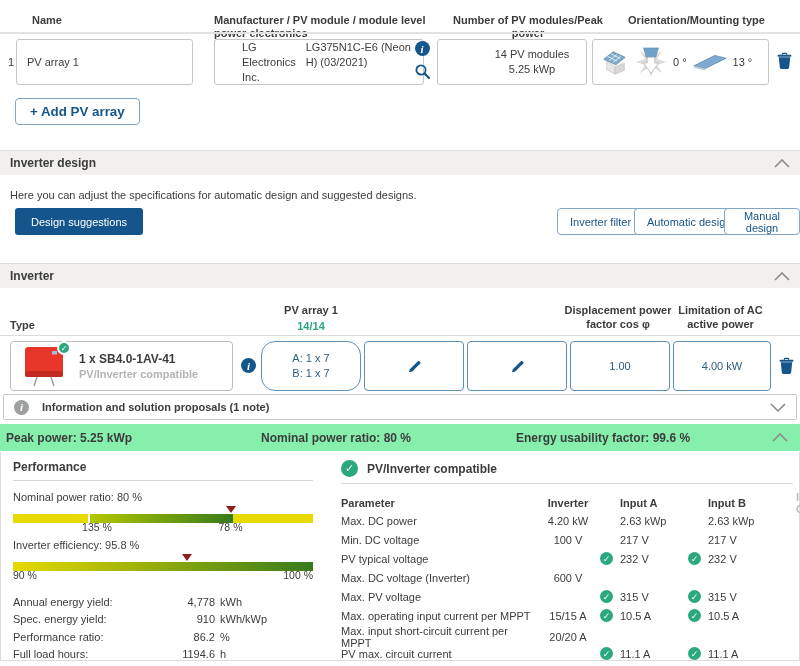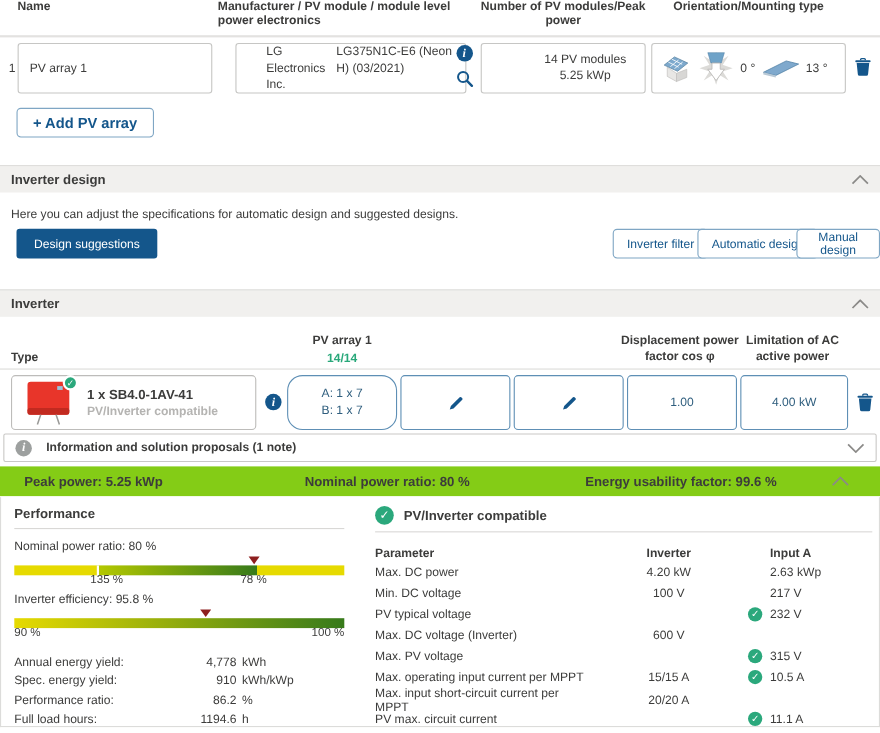--- a/index.html
+++ b/index.html
@@ -1,21 +1,21 @@
 <!DOCTYPE html>
 <html><head>
 <meta charset="utf-8">
 <style>
   * { margin:0; padding:0; box-sizing:border-box; }
   html,body { width:800px; height:666px; background:#fff; overflow:hidden;
     font-family:"Liberation Sans","DejaVu Sans",sans-serif; font-size:11px; color:#3c3c3b; }
   #page { position:relative; width:800px; height:666px; }
 
   
-  .col-label { position:absolute; top:0; font-weight:bold; color:#3c3c3b; line-height:13px; }
+  .col-label { position:absolute; top:14px; font-weight:bold; color:#3c3c3b; line-height:13px;margin-left:16px; }
   #hdr-divider { position:absolute; top:32px; left:0; width:800px; height:2px; background:#e3e2e0; }
   .box { position:absolute; top:39px; height:46px; background:#fff; border:1px solid #c6c6c4; border-radius:3px; display:flex; align-items:center;padding-left:40px; }
   #row-index { position:absolute; top:56px; left:8px; }
   #name-box   { left:16px;  width:177px; padding-left:10px; }
   #manu-box   { left:214px; width:210px; padding-left:27px; flex-direction:row; align-items:flex-start; justify-content:center; line-height:15px; }
   #icons-col  { position:absolute; left:412px; top:41px; width:20px; display:flex; flex-direction:column; gap:7px; align-items:center; }
   #modules-box{ left:437px; width:150px; flex-direction:column; justify-content:center; line-height:15px; text-align:center; }
   #orient-box { left:592px; width:177px; padding:0 8px; gap:6px; }
   .deg { white-space:nowrap; }
   #trash-1 { position:absolute; left:776px; top:52px; }
@@ -60,22 +60,22 @@
   #pencil-box-2 { left:467px; width:100px; }
   #cos-box { left:570px; width:100px; }
   #ac-box  { left:673px; width:98px; }
   #trash-2 { position:absolute; left:778px; top:357px; }
 
   
   #info-row { position:absolute; left:3px; right:3px; top:394px; height:26px; border:1px solid #c9c8c6; border-radius:2px;
     display:flex; align-items:center; padding:0 10px; gap:13px; cursor:pointer; background:#fff; }
   #info-row .lbl { font-weight:bold; }
   #info-row .chev { margin-left:auto; }
-  #summary-bar { position:absolute; left:0; top:424px; width:800px; height:27px; background:#84cc16;
-    display:grid; grid-template-columns:255px 255px 1fr 22px; align-items:center; padding:0 22px; font-weight:bold; font-size:12px; }
+  #summary-bar { position:absolute; left:0; top:424px; width:800px; height:27px; background:#86efac;
+    display:grid; grid-template-columns:255px 255px 1fr 22px; align-items:center; padding:0 6px; font-weight:bold; font-size:12px; }
 
   
   #content { position:absolute; top:452px; left:0; width:800px; height:209px; border:1px solid #dcdcda; border-top:none; background:#fff; }
   .panel-title { font-weight:bold; font-size:12px; }
   .hr { height:1px; background:#d9d8d6; margin:6px 0 0 0; }
 
   #perf-panel { position:absolute; left:12px; top:8px; width:300px; }
   .gauge-label { margin-top:10px; }
   .gauge { position:relative; height:32px; margin-top:2px; }
   .marker { position:absolute; top:1px; width:0; height:0; border-left:5px solid transparent; border-right:5px solid transparent;
@@ -88,21 +88,21 @@
   .g-center { transform:translateX(-50%); }
   .stats { margin-top:8px; }
   .stat-row { display:flex; height:17.5px; align-items:center; }
   .stat-label { width:158px; }
   .stat-value { width:44px; text-align:right; }
   .stat-unit { margin-left:5px; }
 
   #compat-panel { position:absolute; left:340px; top:8px; width:452px; }
   #compat-head { display:flex; align-items:center; gap:9px; }
   .ctable { margin-top:7px; }
-  .crow { display:grid; grid-template-columns:195px 64px 88px 88px 1fr; align-items:center; height:19px;gap:40px; }
+  .crow { display:grid; grid-template-columns:195px 64px 88px 88px 1fr; align-items:center; height:19px; }
   .crow.head { font-weight:bold; height:18px; margin-bottom:2px; }
   .cinv { text-align:center; }
   .ccell { display:flex; align-items:center; }
   .chkslot { width:20px; display:flex; align-items:center; }
   .cinpc-hdr { color:#bdbcba; padding-left:20px; }
   .head .ccell { padding-left:20px; }
 
   
   .info-icon { width:15px; height:15px; border-radius:50%; background:#14568B; color:#fff; display:inline-flex;
     align-items:center; justify-content:center; cursor:pointer; flex:none; }

